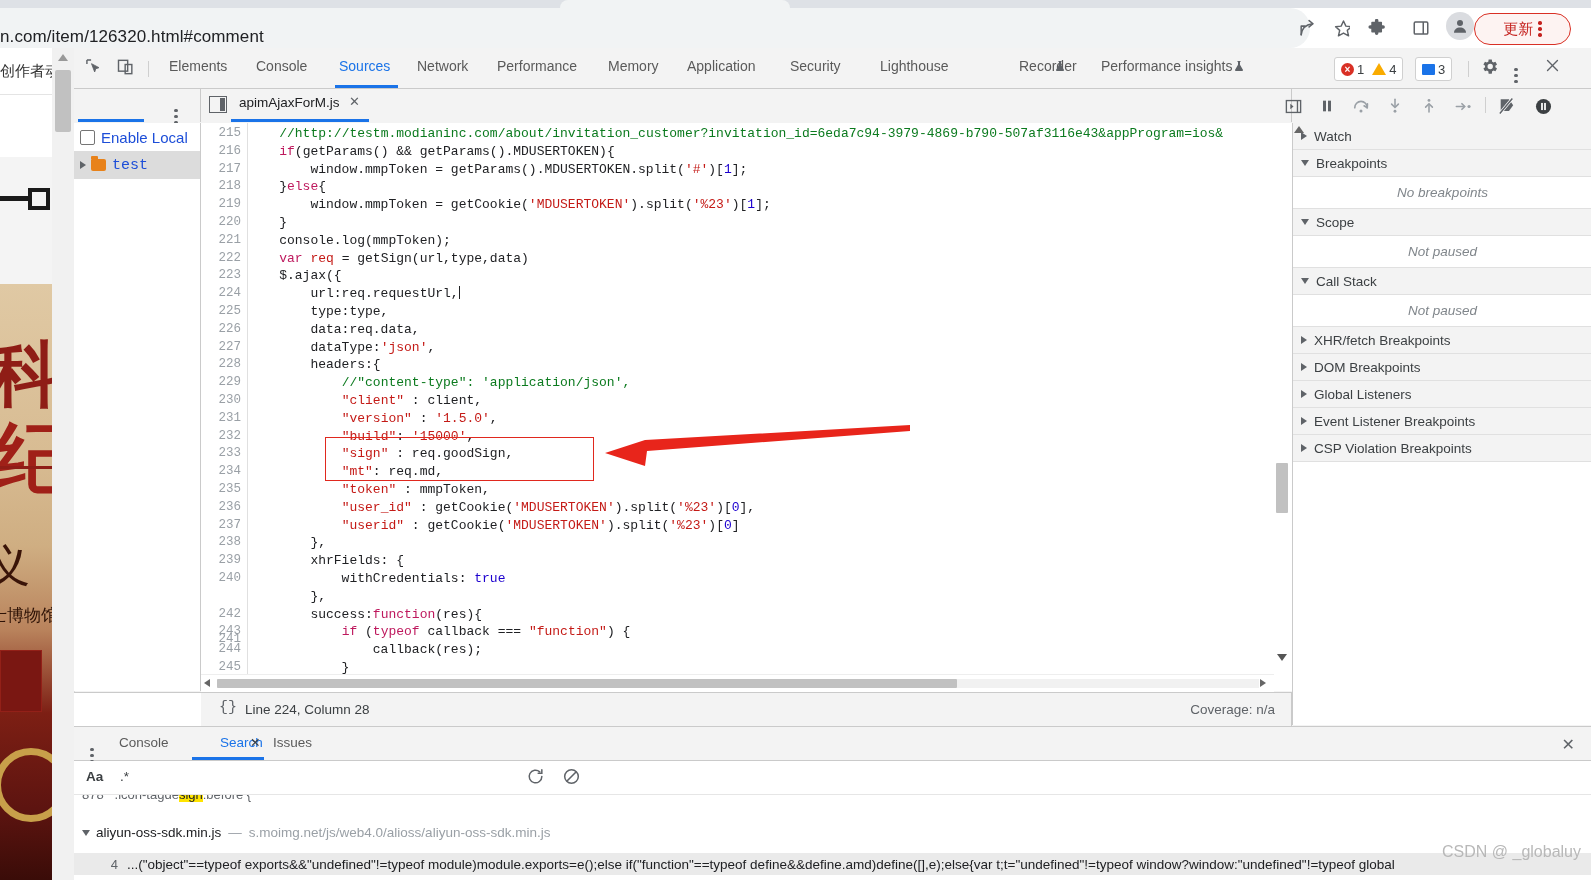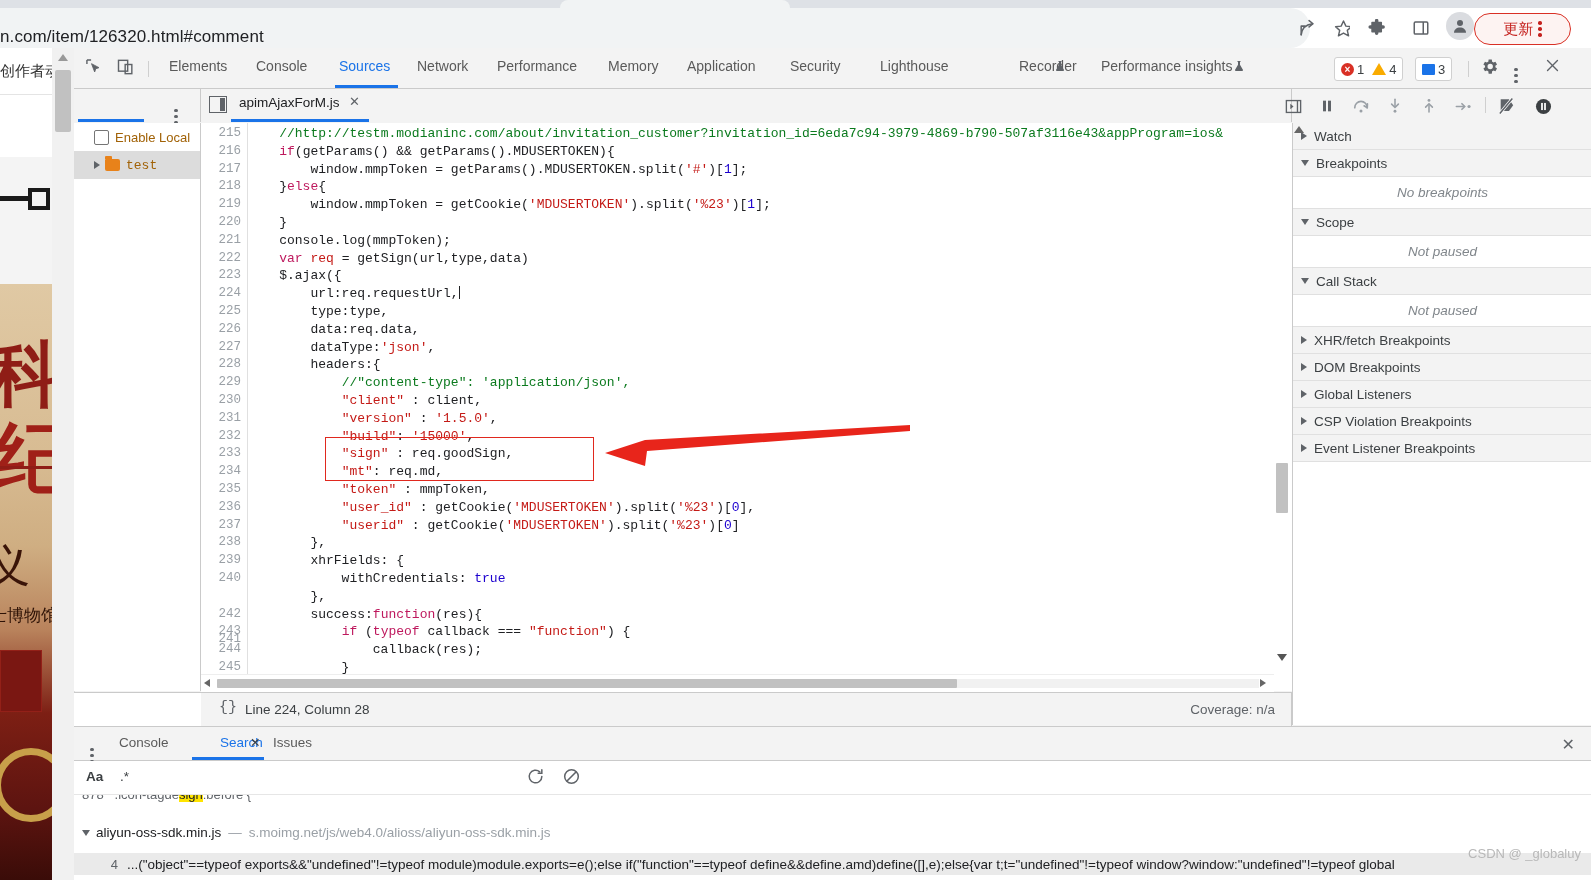--- a/index.html
+++ b/index.html
@@ -73,21 +73,21 @@
   .file-tab { position:absolute; left:38px; top:6px; font-size:13.5px; color:#202124; white-space:nowrap;text-align:right;}
   .file-tab-x { position:absolute; left:148px; top:5px; font-size:13px; color:#5f6368; cursor:pointer;}
   .file-tab-underline { position:absolute; left:30px; top:30px; width:138px; height:3px; background:#1a73e8;}
   .panel-toggle { position:absolute; left:8px; top:7px; width:18px; height:17px; border:1.5px solid #5f6368; box-sizing:border-box; cursor:pointer;}
   .panel-toggle:after { content:''; position:absolute; right:1px; top:1px; bottom:1px; width:5px; background:#5f6368;}
   .dbg-toolbar { position:absolute; left:1292px; top:89px; width:299px; height:33px; background:#f3f3f3;}
   .dbg-btn { position:absolute; top:6px; width:22px; height:22px; display:flex;align-items:center;justify-content:center; cursor:pointer; }
 
   
   .nav-pane { position:absolute; left:74px; top:123px; width:126px; height:568px; background:#fff; border-right:1px solid #cacaca;}
-  .nav-row { position:relative; height:28px; display:flex; align-items:center; font-size:13px; color:#a16207; padding-left:20px; cursor:pointer;}
+  .nav-row { position:relative; height:28px; display:flex; align-items:center; font-size:15px; color:#1d4ed8; padding-left:6px; cursor:pointer;}
   .nav-row.sel { background:#dcdcdc;font-family:Liberation Mono, monospace; }
   .cb { width:13px;height:13px;border:1px solid #757575; background:#fff; border-radius:2px; margin-right:6px; flex:none;}
   .tri { width:0;height:0;border-top:4.5px solid transparent;border-bottom:4.5px solid transparent;border-left:6px solid #5f6368; margin-right:5px; flex:none;}
   .folder { width:15px;height:12px;background:#e8821a; border-radius:1px 2px 2px 2px; margin-right:6px; position:relative; flex:none;}
   .folder:before{content:'';position:absolute;left:0;top:-3px;width:7px;height:3px;background:#e8821a;border-radius:1px 1px 0 0;}
 
   
   .editor { position:absolute; left:201px; top:123px; width:1091px; height:568px; background:#fff; overflow:hidden;}
   .gutter { position:absolute; left:0; top:0; width:46px; height:568px; background:#fff; border-right:1px solid #e0e0e0;}
   .code-area { position:absolute; left:47px; top:0; right:0; bottom:0; overflow:hidden;}
@@ -149,21 +149,21 @@
   .hl { background:#ffe400; color:#202124;}
   .res-file { position:absolute; left:8px; top:30px; font-size:13.5px; color:#202124; display:flex; align-items:center; white-space:nowrap;}
   .res-file .dash { color:#9aa0a6; margin:0 7px;}
   .res-file .path { color:#9aa0a6; }
   .res-line { position:absolute; left:0; top:58px; width:1517px; height:22px; background:#eaeaea; display:flex; align-items:center; white-space:nowrap; overflow:hidden;}
   .res-line .num { width:44px; text-align:right; font-size:13px; color:#5f6368; margin-right:9px; flex:none;}
   .res-line .txt { font-size:13.5px; color:#202124; }
   .res-line2 { position:absolute; left:0; top:80px; width:1517px; height:10px; overflow:hidden; }
   .res-line2 .num { width:44px; text-align:right; font-size:13px; color:#5f6368; margin-right:9px; display:inline-block;}
   .res-line2 .txt { font-size:13.5px; color:#202124;}
-  .watermark { position:absolute; right:10px; bottom:20px; font-size:13px; color:#b8b8b8; white-space:nowrap; pointer-events:none;}
+  .watermark { position:absolute; right:10px; bottom:20px; font-size:16px; color:#b8b8b8; white-space:nowrap; pointer-events:none;}
 </style>
 </head>
 <body>
 
 <div id="root">
 
   <div class="page-strip">
     <div class="ps-white"></div>
     <div class="ps-cn">创作者动</div>
     <div class="ps-gap"></div>
@@ -516,25 +516,25 @@
       <div class="dbg-section">
         <span class="dbg-tri-r"></span>
         <span>DOM Breakpoints</span>
       </div>
       <div class="dbg-section">
         <span class="dbg-tri-r"></span>
         <span>Global Listeners</span>
       </div>
       <div class="dbg-section">
         <span class="dbg-tri-r"></span>
+        <span>Event Listener Breakpoints</span>
+      </div>
+      <div class="dbg-section">
+        <span class="dbg-tri-r"></span>
         <span>CSP Violation Breakpoints</span>
-      </div>
-      <div class="dbg-section">
-        <span class="dbg-tri-r"></span>
-        <span>Event Listener Breakpoints</span>
       </div>
     </div>
   <div class="dbg-scroll-up"></div>
 
   <div class="drawer">
     <div class="drawer-tabs">
       <div style="position:absolute;left:16px;top:10px;">
         <span class="kebab dark">
             <i></i>
             <i></i>

